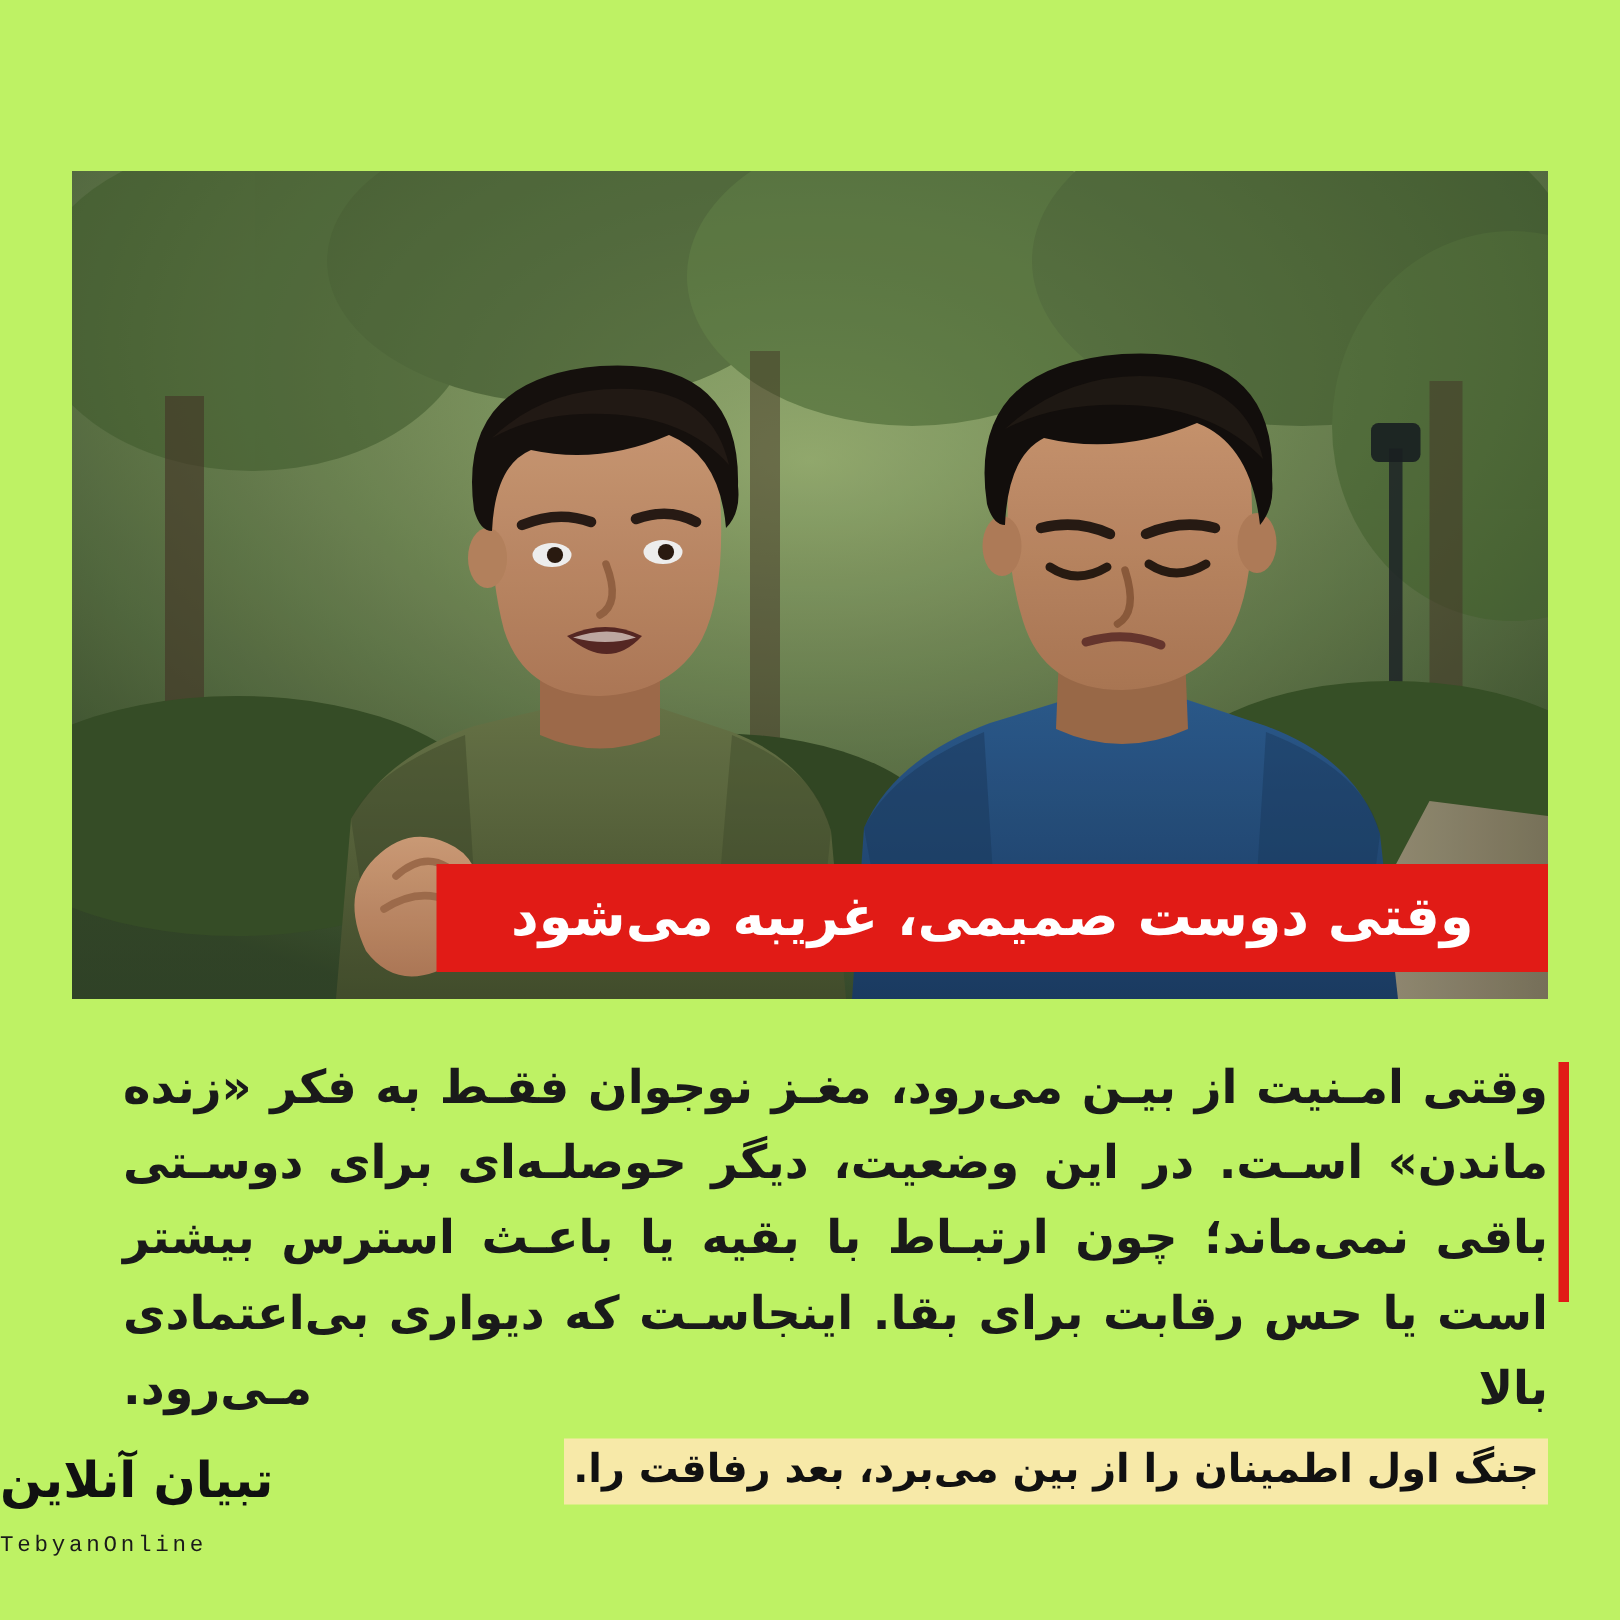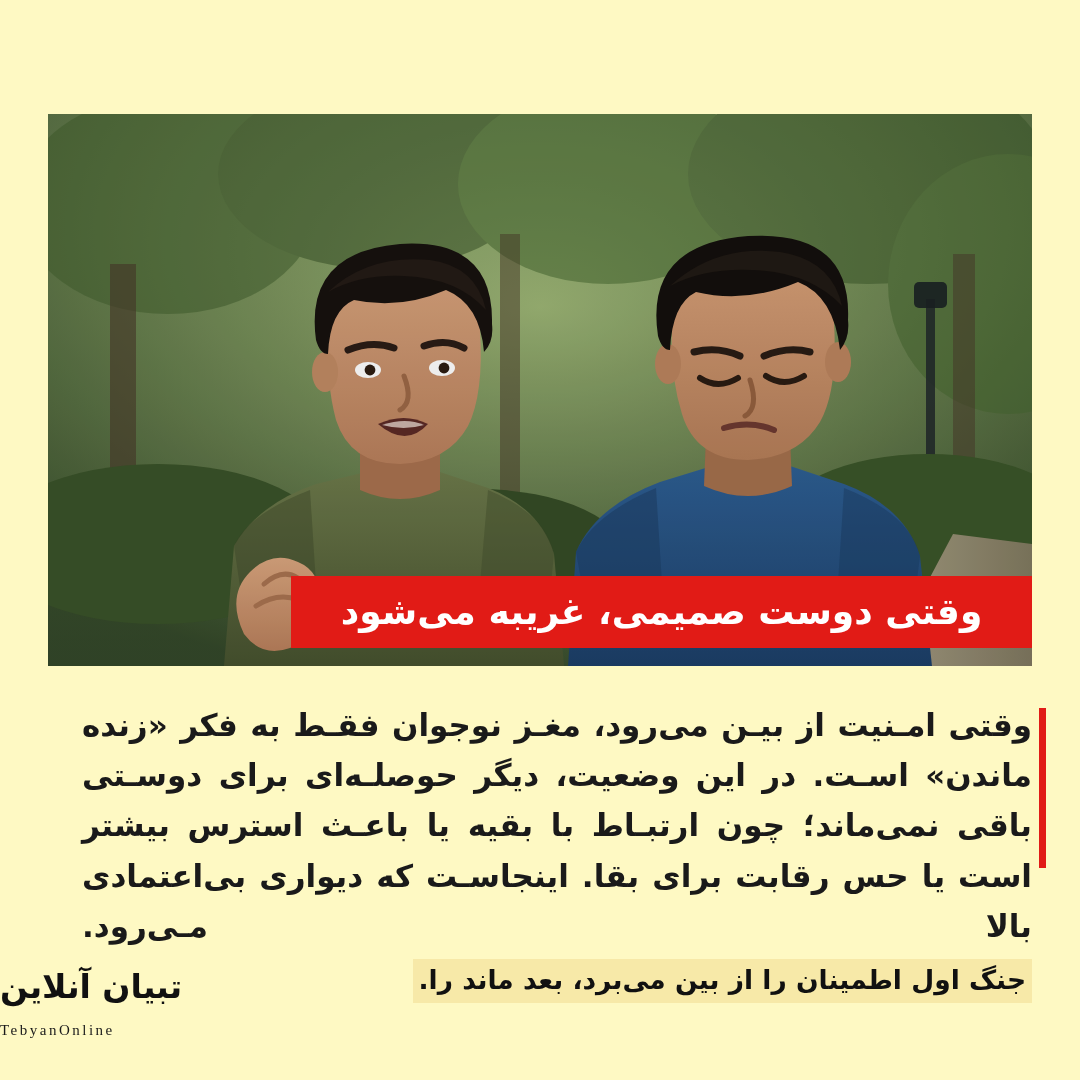--- a/index.html
+++ b/index.html
@@ -5,21 +5,21 @@
   html,body{margin:0;padding:0;}
   body{
     width:1080px;height:1080px;
     background:#ffffff;
     font-family:"DejaVu Sans", sans-serif;
     overflow:hidden;
     position:relative;
   }
   .card{
     position:absolute;inset:0;
-    background:#fef9c3;
+    background:#bef264;
     padding-left:20px;
   }
 
   
   .illustration{
     position:absolute;
     left:48px;top:114px;
     width:984px;height:552px;
     overflow:hidden;
     background:#3d4a2c;
@@ -92,21 +92,21 @@
     gap:20px;
   }
   .logo-fa{
     font-size:33px;
     font-weight:bold;
     color:#111111;
     letter-spacing:-1px;
     line-height:1;
   }
   .logo-en{
-    font-family:Liberation Serif, serif;
+    font-family:Liberation Mono, monospace;
     font-size:15px;
     letter-spacing:2.5px;
     color:#1a1a1a;
     line-height:1;
   }
 </style>
 </head>
 <body>
 
 <div class="card">
@@ -248,21 +248,21 @@
     </svg>
   </div>
 
   <div class="headline-band">
     <span class="headline-text">وقتی دوست صمیمی، غریبه می‌شود</span>
   </div>
 
   <div class="body-block">
     <div class="body-rule"></div>
     <p class="body-text">وقتی امـنیت از بیـن می‌رود، مغـز نوجوان فقـط به فکر «زنده ماندن» اسـت. در این وضعیت، دیگر حوصلـه‌ای برای دوسـتی باقی نمی‌ماند؛ چون ارتبـاط با بقیه یا باعـث استرس بیشتر است یا حس رقابت برای بقا. اینجاسـت که دیواری بی‌اعتمادی بالا مـی‌رود.</p>
-    <span class="highlight-line">جنگ اول اطمینان را از بین می‌برد، بعد ماند را.</span>
+    <span class="highlight-line">جنگ اول اطمینان را از بین می‌برد، بعد رفاقت را.</span>
   </div>
 
   <div class="footer">
     <div class="logo-fa">تبیان آنلاین</div>
     <div class="logo-en">TebyanOnline</div>
   </div>
 
 </div>
 
 </body></html>

